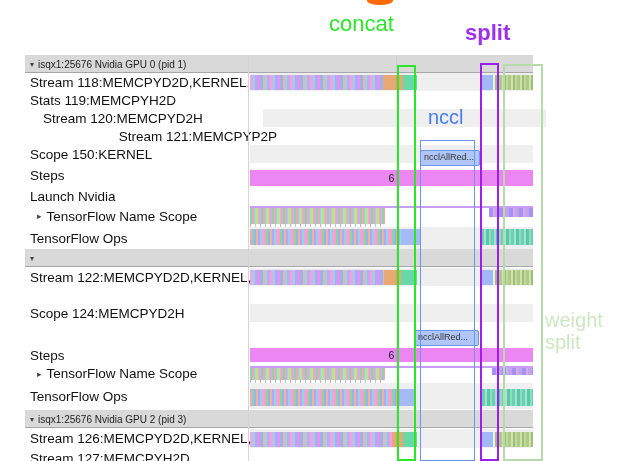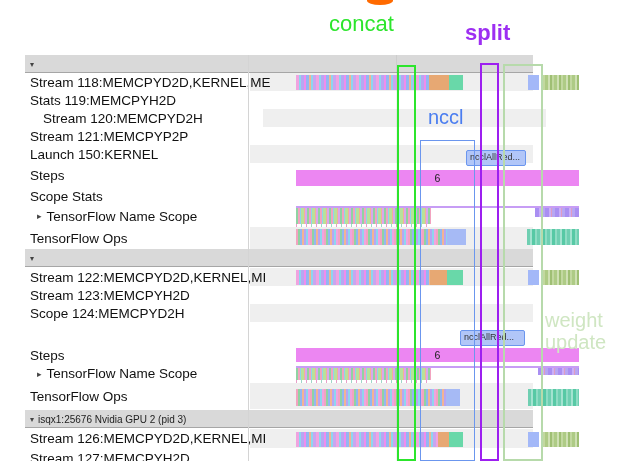--- a/index.html
+++ b/index.html
@@ -7,21 +7,21 @@
          font-family:"Liberation Sans",sans-serif;}
   .row{position:absolute;left:0;width:622px;}
   .track-row.stripe::before{content:'';position:absolute;left:250px;width:283px;top:0;bottom:0;background:#efefef;}
   .row-label{position:absolute;left:0;top:0;bottom:0;width:247px;overflow:hidden;white-space:nowrap;
              font-size:13.5px;color:#111;display:flex;align-items:center;}
   .arrow{font-size:9px;color:#444;margin-right:5px;}
   .hdr-band{position:absolute;left:25px;width:508px;top:0;bottom:0;background:#d9d9d9;border-bottom:1px solid #a6a6a6;}
   .hdr-label{position:absolute;left:30px;top:0;bottom:0;display:flex;align-items:center;
              font-size:10px;color:#222;white-space:nowrap;}
   .hdr-label .arrow{font-size:8px;margin-right:4px;}
-  .bar{position:absolute;margin-left:46px;}
+  .bar{position:absolute;}
   .dense{background:repeating-linear-gradient(90deg,#f0a3e0 0 3px,#8ed6ee 3px 5px,#b7a6f2 5px 8px,#ef8cee 8px 10px,#93b6f2 10px 13px,#f2b394 13px 15px,#8ed6ee 15px 17px,#c8a6f0 17px 20px);}
   .orange{background:#e7a873;}
   .teal{background:#69d8a9;}
   .blue{background:#a3b8f8;}
   .green{background:repeating-linear-gradient(90deg,#9fbf74 0 2px,#c2d8a0 2px 4px,#aecb85 4px 7px,#cfe0b4 7px 9px);}
   .nccl{background:#b1c6f8;border:1px solid #6b96ee;border-radius:2px;overflow:hidden;}
   .nccl .bar-text{font-size:9px;color:#333;padding-left:3px;line-height:13px;white-space:nowrap;display:block;}
   .steps{background:#ec86f2;}
   .launch{background:#ddb27b;}
   .steps .bar-text,.launch .bar-text{position:absolute;left:0;right:0;top:50%;transform:translateY(-52%);
@@ -40,20 +40,21 @@
   .sliver{position:absolute;border-radius:50%;background:#ff6a00;}
 </style>
 </head>
 <body>
 
 <div id="stage">
     <div class="row header-row" style="top: 55px; height: 18px;">
       <div class="hdr-band"></div>
       <div class="hdr-label">
         <span class="arrow">▾</span>
+        <span>isqx1:25676 Nvidia GPU 0 (pid 1)</span>
       </div>
     </div>
     <div class="row track-row stripe" style="top: 73px; height: 18px;">
       <div class="row-label" style="padding-left: 30px;">
         <span>Stream 118:MEMCPYD2D,KERNEL,ME</span>
       </div>
       <div class="bar dense" style="left: 250px; width: 133px; top: 2px; height: 15px;"></div>
       <div class="bar orange" style="left: 383px; width: 20px; top: 2px; height: 15px;"></div>
       <div class="bar teal" style="left: 403px; width: 14px; top: 2px; height: 15px;"></div>
       <div class="bar blue" style="left: 482px; width: 11px; top: 2px; height: 15px;"></div>
@@ -63,43 +64,43 @@
       <div class="row-label" style="padding-left: 30px;">
         <span>Stats 119:MEMCPYH2D</span>
       </div>
     </div>
     <div class="row track-row stripe" style="top: 109px; height: 18px; margin-left: 13px;">
       <div class="row-label" style="padding-left: 30px;">
         <span>Stream 120:MEMCPYD2H</span>
       </div>
     </div>
     <div class="row track-row" style="top: 127px; height: 18px;">
-      <div class="row-label" style="padding-left: 30px;">
+      <div class="row-label" style="padding-left: 30px; justify-content: flex-end;">
         <span>Stream 121:MEMCPYP2P</span>
       </div>
     </div>
     <div class="row track-row stripe" style="top: 145px; height: 18px;">
       <div class="row-label" style="padding-left: 30px;">
-        <span>Launch 150:KERNEL</span>
+        <span>Scope 150:KERNEL</span>
       </div>
       <div class="bar nccl" style="left: 420px; width: 58px; top: 5px; height: 14px;">
         <span class="bar-text">ncclAllRed...</span>
       </div>
     </div>
     <div class="row track-row" style="top: 163px; height: 24px;">
       <div class="row-label" style="padding-left: 30px;">
         <span>Steps</span>
       </div>
       <div class="bar steps" style="left: 250px; width: 283px; top: 7px; height: 16px;">
         <span class="bar-text">6</span>
       </div>
     </div>
     <div class="row track-row" style="top: 187px; height: 18px;">
       <div class="row-label" style="padding-left: 30px;">
-        <span>Scope Stats</span>
+        <span>Launch Nvidia</span>
       </div>
     </div>
     <div class="row track-row" style="top: 205px; height: 22px;">
       <div class="row-label" style="padding-left: 37px;">
         <span class="arrow">▸</span>
         <span>TensorFlow Name Scope</span>
       </div>
       <div class="bar pline" style="left: 250px; width: 283px; top: 1px; height: 2px;"></div>
       <div class="bar nsdense" style="left: 250px; width: 135px; top: 3px; height: 16px;"></div>
       <div class="bar nsright" style="left: 489px; width: 44px; top: 3px; height: 9px;"></div>
@@ -120,25 +121,20 @@
     </div>
     <div class="row track-row stripe" style="top: 268px; height: 18px;">
       <div class="row-label" style="padding-left: 30px;">
         <span>Stream 122:MEMCPYD2D,KERNEL,MI</span>
       </div>
       <div class="bar dense" style="left: 250px; width: 134px; top: 2px; height: 15px;"></div>
       <div class="bar orange" style="left: 384px; width: 17px; top: 2px; height: 15px;"></div>
       <div class="bar teal" style="left: 401px; width: 16px; top: 2px; height: 15px;"></div>
       <div class="bar blue" style="left: 482px; width: 11px; top: 2px; height: 15px;"></div>
       <div class="bar green" style="left: 495px; width: 38px; top: 2px; height: 15px;"></div>
-    </div>
-    <div class="row track-row" style="top: 286px; height: 18px;">
-      <div class="row-label" style="padding-left: 30px;">
-        <span>Stream 123:MEMCPYH2D</span>
-      </div>
     </div>
     <div class="row track-row stripe" style="top: 304px; height: 18px;">
       <div class="row-label" style="padding-left: 30px;">
         <span>Scope 124:MEMCPYD2H</span>
       </div>
     </div>
     <div class="row track-row" style="top: 322px; height: 25px;">
       <div class="bar nccl" style="left: 414px; width: 63px; top: 8px; height: 14px;">
         <span class="bar-text">ncclAllRed...</span>
       </div>
@@ -193,15 +189,15 @@
     <div class="vline" style="left: 248px; top: 55px; bottom: 0px; background: rgb(212, 212, 212);"></div>
     <div class="vline" style="left: 396px; top: 55px; bottom: 0px; background: rgba(0, 0, 0, 0.05);"></div>
     <div class="obox" style="left: 397px; top: 65px; width: 19px; height: 396px; border: 2px solid rgb(44, 229, 44);"></div>
     <div class="obox" style="left: 420px; top: 140px; width: 55px; height: 321px; border: 1.5px solid rgb(107, 150, 238);"></div>
     <div class="obox" style="left: 480px; top: 63px; width: 19px; height: 398px; border: 2px solid rgb(157, 31, 240);"></div>
     <div class="obox" style="left: 503px; top: 64px; width: 40px; height: 397px; border: 2px solid rgb(183, 218, 171);"></div>
     <div class="alabel" style="left: 329px; top: 12px; font-size: 22px; color: rgb(44, 229, 44);">concat</div>
     <div class="alabel" style="left: 465px; top: 21px; font-size: 22px; color: rgb(157, 47, 242); font-weight: bold;">split</div>
     <div class="alabel" style="left: 428px; top: 106px; font-size: 20px; color: rgb(74, 125, 240);">nccl</div>
     <div class="alabel" style="left: 545px; top: 309px; font-size: 20px; color: rgb(207, 230, 194);">weight
-update</div>
+split</div>
     <div class="sliver" style="left: 367px; top: -4px; width: 26px; height: 9px;"></div>
   </div>
 
 </body></html>

